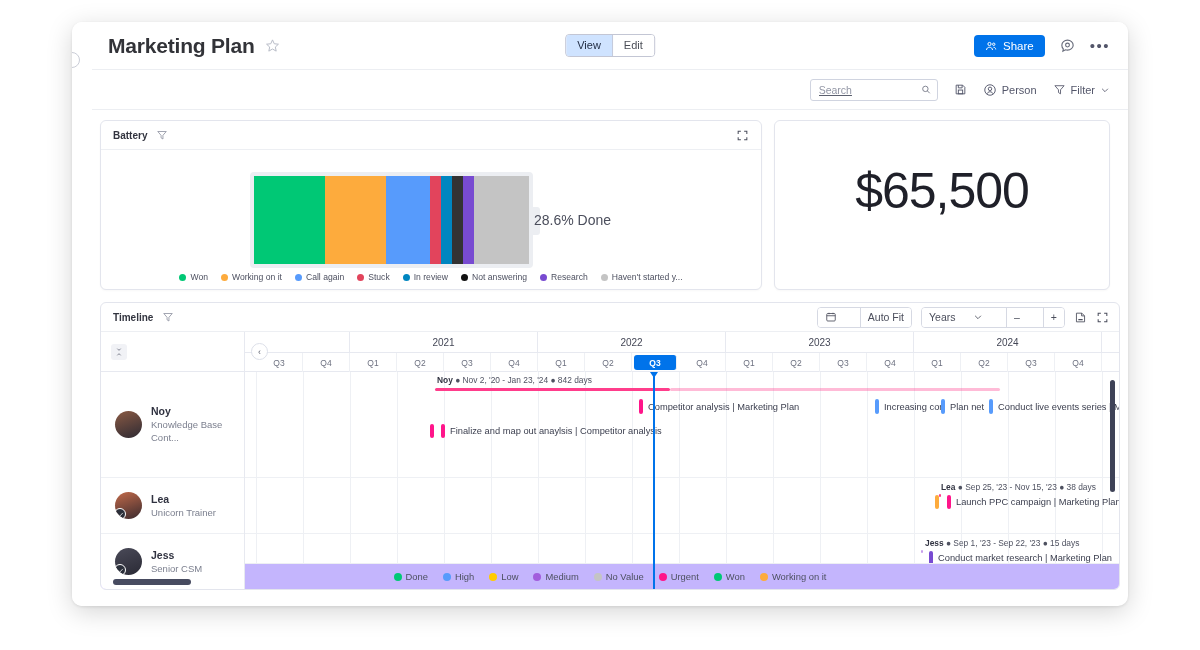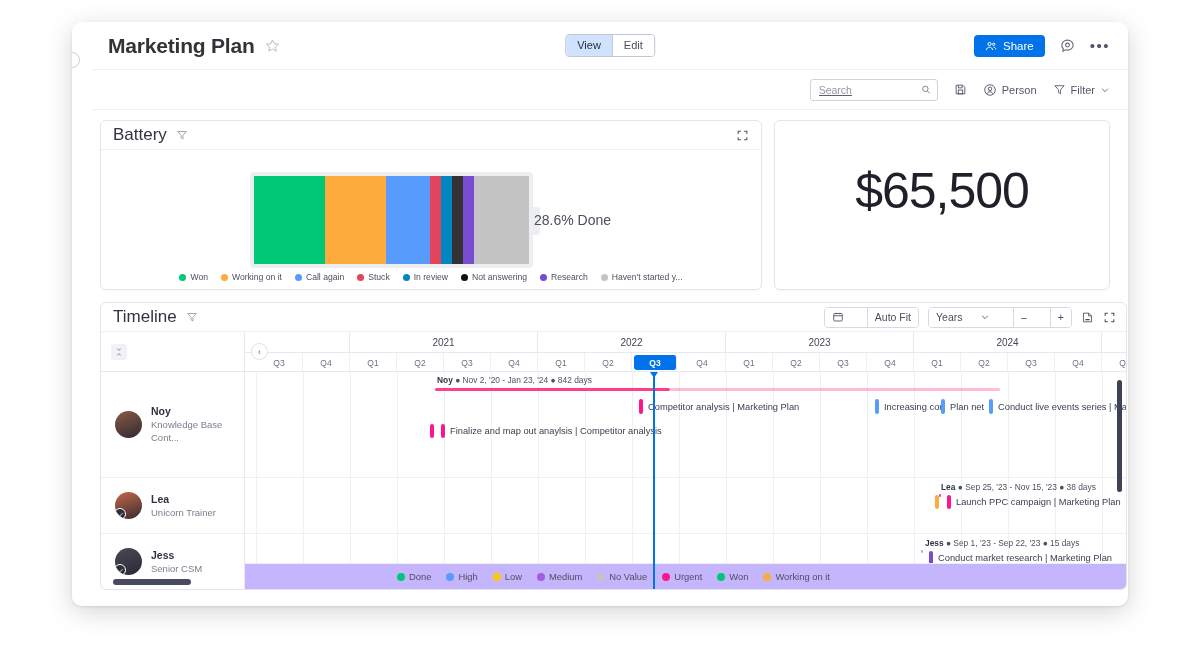--- a/index.html
+++ b/index.html
@@ -99,21 +99,21 @@
     display: flex; gap: 12px; height: 170px;
   }
   .card {
     background: #fff; border: 1px solid #e3e5ed; border-radius: 6px;
     position: relative; box-shadow: 0 1px 2px rgba(0,0,0,.03);
   }
   .card-head {
     height: 29px; display: flex; align-items: center; gap: 9px;
     padding: 0 12px; border-bottom: 1px solid #edeff3;
   }
-  .card-title { font-size: 17px; font-weight: 400; color: #32343f; }
+  .card-title { font-size: 10px; font-weight: 700; color: #32343f; }
   .expand-icon { margin-left: auto; color: #4a4d5c; cursor: pointer; }
   .card-battery { flex: 1 1 0; }
   .card-numbers { width: 336px; }
   .battery-wrap {
     position: relative; height: 139px;
     display: flex; align-items: center; justify-content: center;
   }
   .battery-shell {
     position: relative; left: -40px;
     width: 283px; height: 96px;
@@ -136,21 +136,21 @@
     gap: 13px; flex-wrap: nowrap;
   }
   .legend-item { display: flex; align-items: center; gap: 4px; font-size: 8.6px; color: #4d5060; white-space: nowrap; }
   .dot { width: 7px; height: 7px; border-radius: 50%; display: inline-block; }
   .numbers-body {
     height: 139px; display: flex; align-items: center; justify-content: center;
   }
   .big-number { font-size: 50px; color: #1f2029; letter-spacing: -1px; font-weight: 400; }
   
   .timeline-card {
-    position: absolute; left: 28px; right: 1px; top: 280px; height: 288px;
+    position: absolute; left: 28px; right: 8px; top: 280px; height: 288px;
     background: #fff; border: 1px solid #e3e5ed; border-radius: 6px; overflow: hidden;
   }
   .tl-head {
     height: 29px; display: flex; align-items: center; gap: 9px;
     padding: 0 10px 0 12px; border-bottom: 1px solid #edeff3;
   }
   .tl-tools { margin-left: auto; display: flex; align-items: center; gap: 9px; }
   .btn-group { display: flex; border: 1px solid #d6d9e3; border-radius: 4px; overflow: hidden; height: 21px; }
   .btn-group > div {
     display: flex; align-items: center; justify-content: center;

